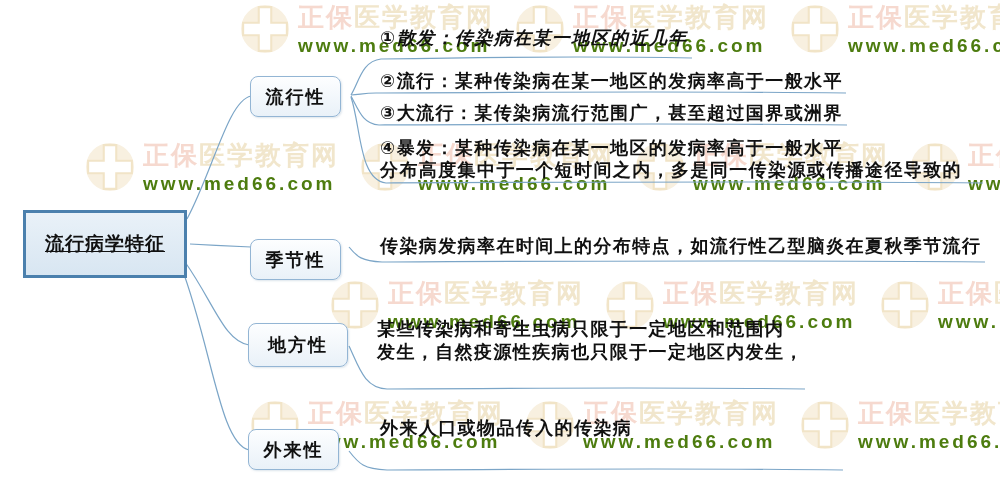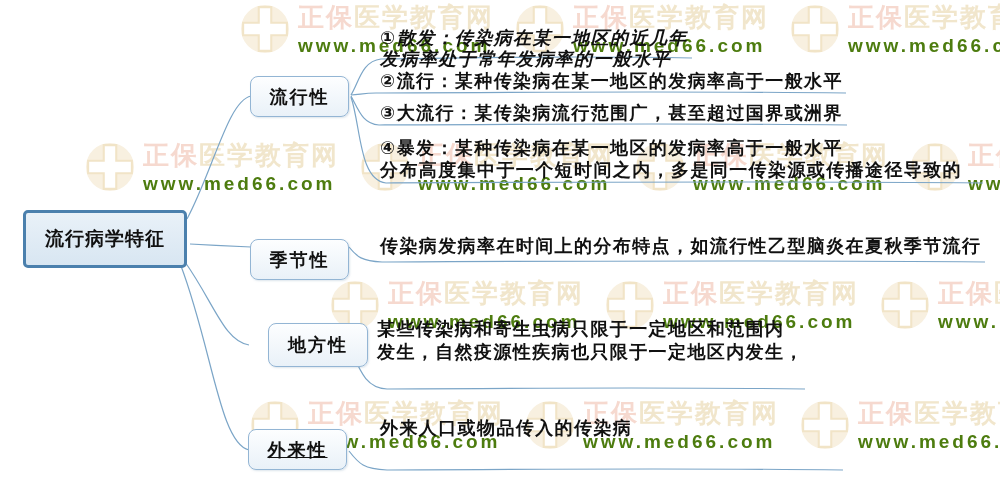--- a/index.html
+++ b/index.html
@@ -26,36 +26,36 @@
   .link-layer path{fill:none;stroke:#7ba5c7;stroke-width:1.2px;}
 
   
   .node{
     position:absolute;z-index:2;
     display:flex;align-items:center;justify-content:center;
     color:#111;font-weight:600;
     box-sizing:border-box;
   }
   .root-node{
-    left:23px;top:210px;width:164px;height:58px;
-    border:3px solid #4b80ad;border-radius:5px;
+    left:23px;top:210px;width:164px;height:68px;
+    border:3px solid #4b80ad;border-radius:0;
     background:linear-gradient(180deg,#e9f1f8 0%,#d8e6f2 100%);
-    font-size:19px;letter-spacing:1px;
+    font-size:19px;letter-spacing:1px;text-decoration:underline;
   }
   .branch-node{
-    width:99px;height:41px;
+    width:91px;height:41px;
     border:1px solid #93b5d4;border-radius:8px;
     background:linear-gradient(180deg,#fdfeff 0%,#e9f1f8 100%);
     box-shadow:1px 1px 2px rgba(120,150,180,0.25);
     font-size:18px;letter-spacing:2px;
   }
   #node-liuxingxing{left:250px;top:76px;}
   #node-jijiexing{left:250px;top:239px;}
-  #node-difangxing{left:248px;top:323px;width:100px;height:44px;margin-left:20px;}
-  #node-wailaixing{left:248px;top:429px;text-decoration:underline;}
+  #node-difangxing{left:248px;top:323px;width:100px;height:44px;}
+  #node-wailaixing{left:248px;top:429px;}
 
   
   .leaf{
     position:absolute;z-index:2;
     color:#111;font-size:18px;font-weight:600;
     letter-spacing:1.4px;white-space:nowrap;
   }
   .leaf .line{display:block;}
   #leaf-sanfa   {left:380px;top:28px;line-height:21px;font-style:italic;}
   #leaf-liuxing {left:380px;top:71px;line-height:21px;}
@@ -219,21 +219,20 @@
 
   <div class="node root-node" id="node-root">流行病学特征</div>
 
   <div class="node branch-node" id="node-liuxingxing">流行性</div>
   <div class="node branch-node" id="node-jijiexing">季节性</div>
   <div class="node branch-node" id="node-difangxing">地方性</div>
   <div class="node branch-node" id="node-wailaixing">外来性</div>
 
   <div class="leaf" id="leaf-sanfa">
     <span class="line">①散发：传染病在某一地区的近几年</span>
-    <span class="line">发病率处于常年发病率的一般水平</span>
   </div>
 
   <div class="leaf" id="leaf-liuxing">
     <span class="line">②流行：某种传染病在某一地区的发病率高于一般水平</span>
   </div>
 
   <div class="leaf" id="leaf-daliuxing">
     <span class="line">③大流行：某传染病流行范围广，甚至超过国界或洲界</span>
   </div>
 

